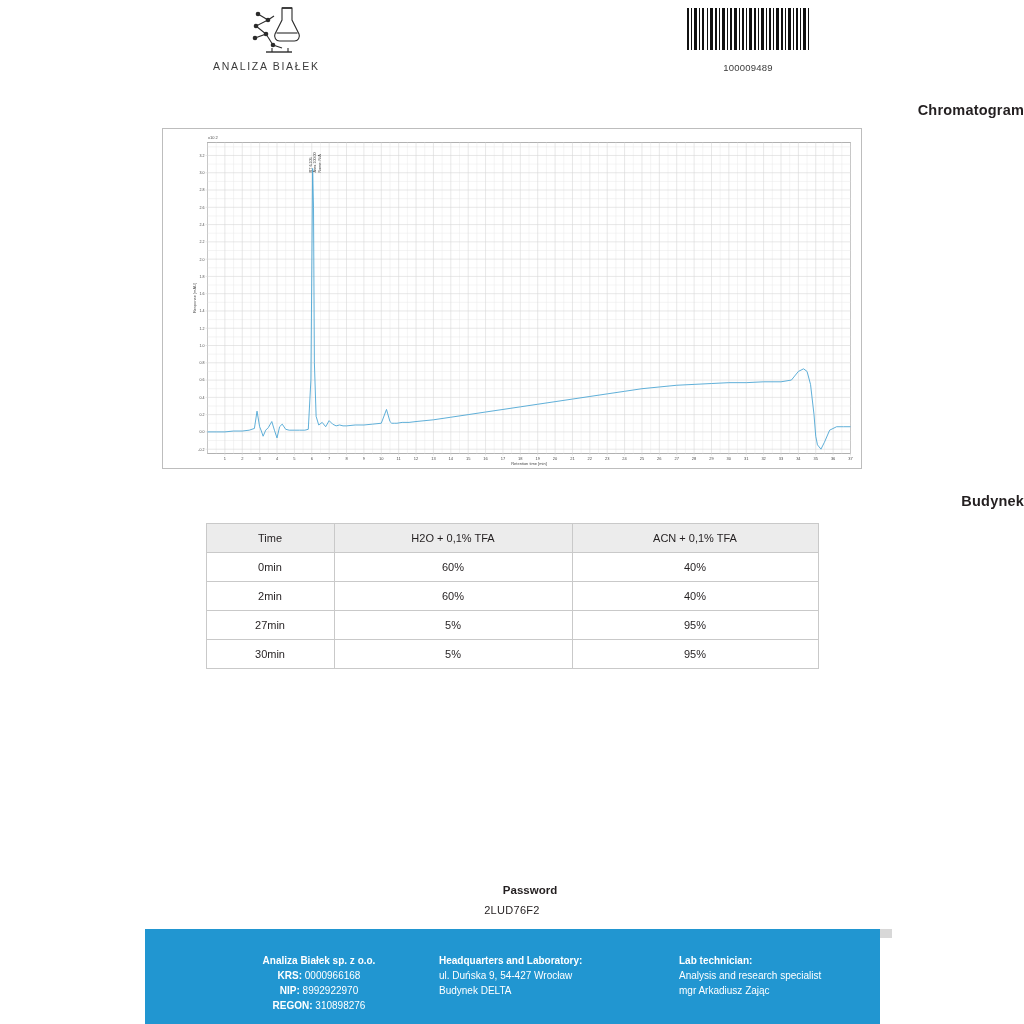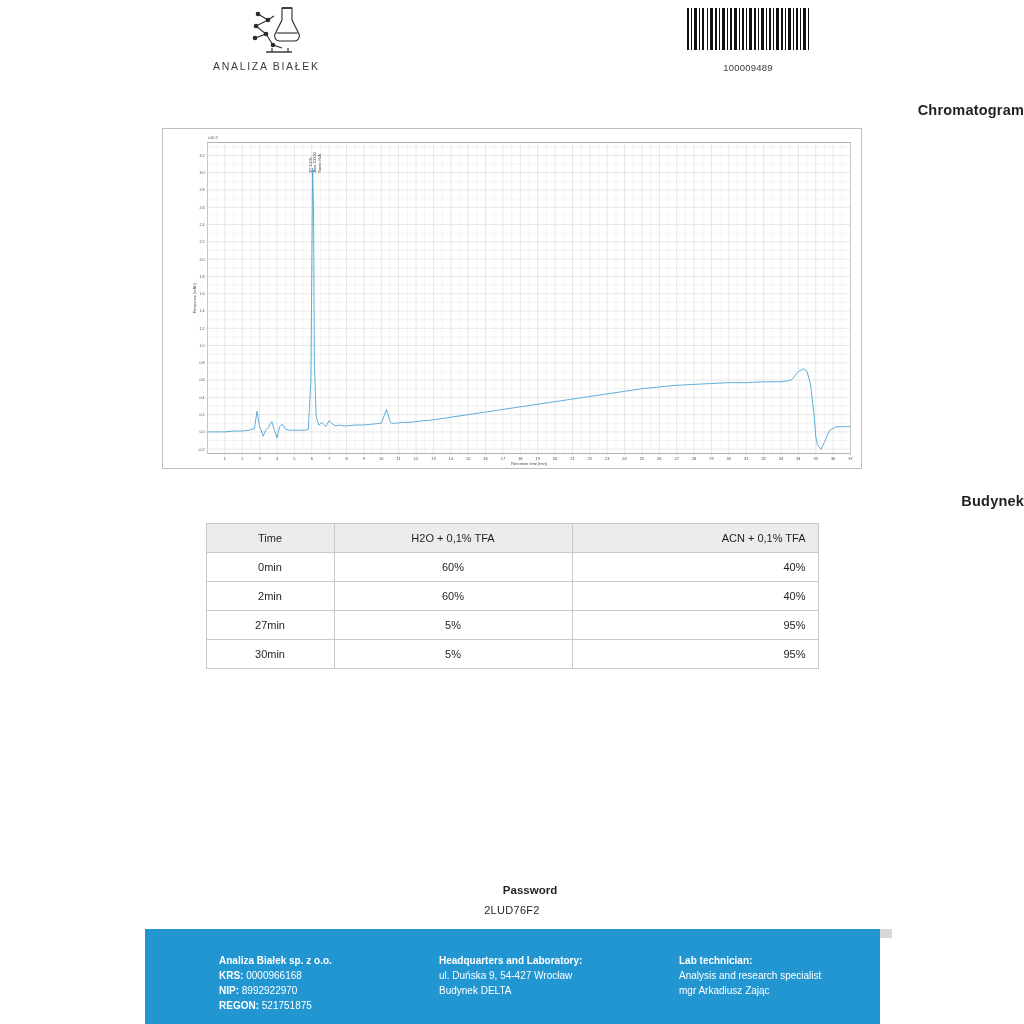--- a/index.html
+++ b/index.html
@@ -50,44 +50,44 @@
     margin: 14px auto 0 auto;
     width: 613px;
     font-size: 11px;
   }
   table.method th, table.method td {
     border: 1px solid #c9c9c9;
     height: 29px;
     text-align: center;
     font-weight: normal;
     color: #231f20;
-    padding: 0 12px;
+    padding: 0 0;
   }
   table.method thead th { background: #ececec; }
   table.method td.col-time, table.method th.col-time { width: 128px; }
   table.method td.col-a, table.method th.col-a { width: 238px; }
-  table.method td.col-b, table.method th.col-b { width: 246px; text-align: right; }
+  table.method td.col-b, table.method th.col-b { width: 246px; }
 
   
   .password-block { position: absolute; left: 0; right: 0; top: 884px; text-align: center; }
   .password-label { font-size: 11.5px; font-weight: bold; padding-left: 36px; }
   .password-value { font-size: 11px; margin-top: 8px; letter-spacing: .3px; }
 
   
   .footer {
     position: absolute; left: 145px; top: 929px;
     width: 747px; height: 95px;
     background: #2196d1;
     color: #ffffff;
     font-size: 10px;
     overflow: hidden;
   }
   .footer-inner { position: relative; width: 100%; height: 100%; }
   .footer-col { position: absolute; line-height: 1.5; }
-  .fc1 { left: 74px; top: 24px; width: 200px; }
+  .fc1 { left: 74px; top: 24px; width: 200px; text-align: center; }
   .fc2 { left: 294px; top: 24px; width: 220px; }
   .fc3 { left: 534px; top: 24px; width: 200px; }
   .footer-title { font-weight: bold; }
   .footer-line { white-space: nowrap; }
   .footer-key { font-weight: bold; }
   .footer-right-strip {
     position: absolute; right: 0; top: 0; width: 12px; height: 100%;
     background: #ffffff;
   }
   .footer-scroll-notch {
@@ -456,21 +456,21 @@
     <div class="password-label">Password</div>
     <div class="password-value">2LUD76F2</div>
   </div>
 
   <div class="footer">
     <div class="footer-inner">
       <div class="footer-col fc1">
         <div class="footer-title footer-line">Analiza Białek sp. z o.o.</div>
         <div class="footer-line"><span class="footer-key">KRS:</span> <span>0000966168</span></div>
         <div class="footer-line"><span class="footer-key">NIP:</span> <span>8992922970</span></div>
-        <div class="footer-line"><span class="footer-key">REGON:</span> <span>521751875</span></div>
+        <div class="footer-line"><span class="footer-key">REGON:</span> <span>310898276</span></div>
       </div>
 
       <div class="footer-col fc2">
         <div class="footer-title footer-line">Headquarters and Laboratory:</div>
         <div class="footer-line">ul. Duńska 9, 54-427 Wrocław</div>
         <div class="footer-line">Budynek DELTA</div>
       </div>
 
       <div class="footer-col fc3">
         <div class="footer-title footer-line">Lab technician:</div>

